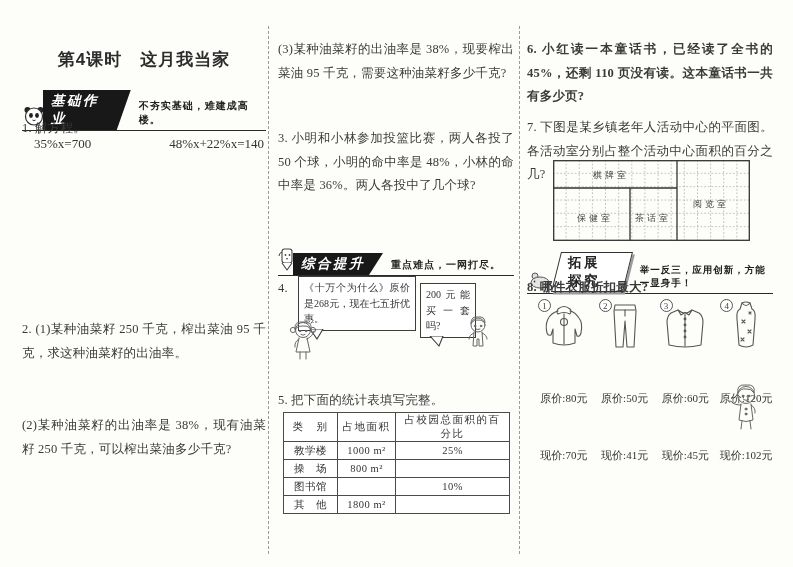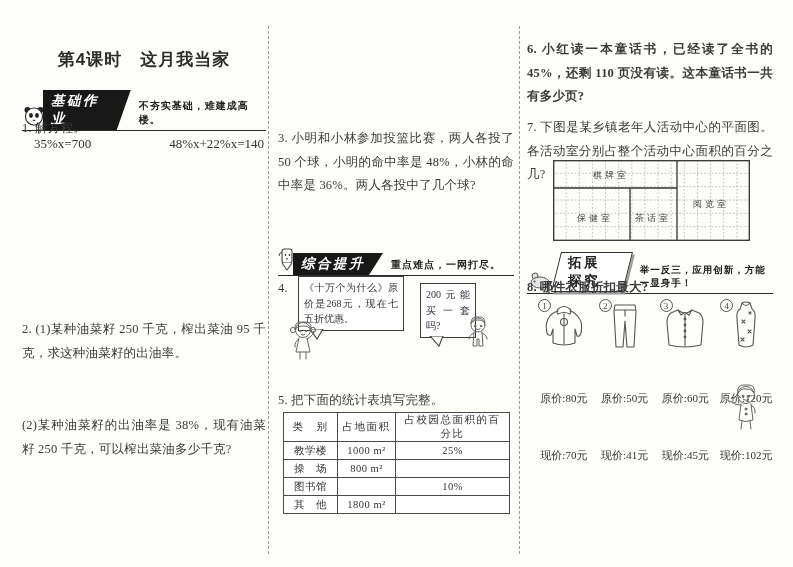--- a/index.html
+++ b/index.html
@@ -105,20 +105,21 @@
     </div>
 
 
     <div class="abs p" style="top:318px;">2. (1)某种油菜籽 250 千克，榨出菜油 95 千克，求这种油菜籽的出油率。</div>
 
     <div class="abs p" style="top:414px;">(2)某种油菜籽的出油率是 38%，现有油菜籽 250 千克，可以榨出菜油多少千克?</div>
   </div>
 
   <div class="col" style="left:278px; width:236px;">
 
+    <div class="abs p" style="top:38px;">(3)某种油菜籽的出油率是 38%，现要榨出菜油 95 千克，需要这种油菜籽多少千克?</div>
 
     <div class="abs p" style="top:127px;">3. 小明和小林参加投篮比赛，两人各投了 50 个球，小明的命中率是 48%，小林的命中率是 36%。两人各投中了几个球?</div>
 
     <div class="abs sec" style="top:246px;">
       <span class="sec-icon">
         <svg width="18" height="26" viewBox="0 0 18 26">
           <rect x="4" y="3" width="10" height="14" rx="2.5" fill="#fff" stroke="#444" stroke-width="1.1"></rect>
           <path d="M4,17 L9,24 L14,17" fill="#fff" stroke="#444" stroke-width="1.1" stroke-linejoin="round"></path>
           <circle cx="7.5" cy="9" r="0.9" fill="#444"></circle>
             <circle cx="11.5" cy="9" r="0.9" fill="#444"></circle>
@@ -126,21 +127,21 @@
           <path d="M4,6 q-3,1 -3,4" stroke="#444" fill="none"></path>
         </svg>
       </span>
       <span class="banner">综合提升</span>
       <span class="tagline">重点难点，一网打尽。</span>
     </div>
 
     <div class="abs" style="top:276px; height:112px; position:absolute;">
       <span class="p" style="position:absolute; left:0; top:1px;">4.</span>
 
-      <div class="bubble" style="left:20px; top:0; width:106px;">
+      <div class="bubble" style="left:20px; top:0; width:118px;">
         <span>《十万个为什么》原价是268元，现在七五折优惠。</span>
         <svg class="tail" style="left:10px; bottom:-10px;" width="16" height="11">
           <polygon points="1,0 8,10 14,0" fill="#fff" stroke="#3d3d3d" stroke-width="1.1"></polygon>
         </svg>
       </div>
 
       <div class="bubble" style="left:142px; top:7px; width:56px;">
         <span>200元能买一套吗?</span>
         <svg class="tail" style="left:8px; bottom:-10px;" width="16" height="11">
           <polygon points="1,0 10,10 14,0" fill="#fff" stroke="#3d3d3d" stroke-width="1.1"></polygon>

